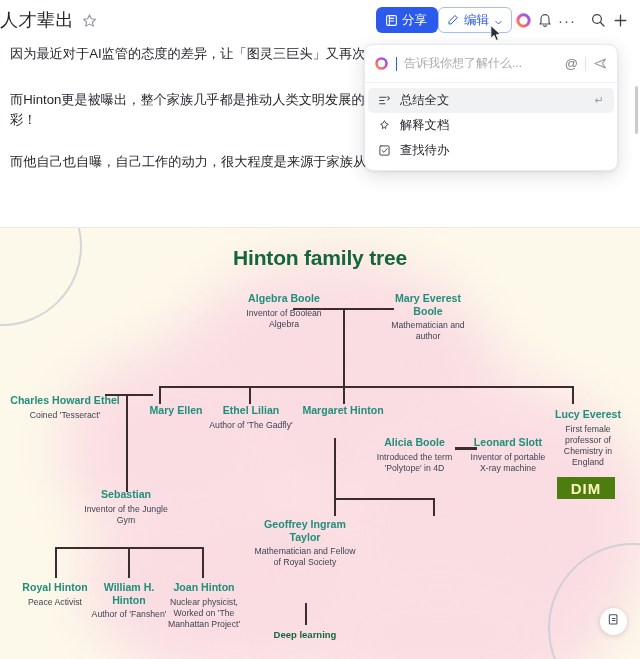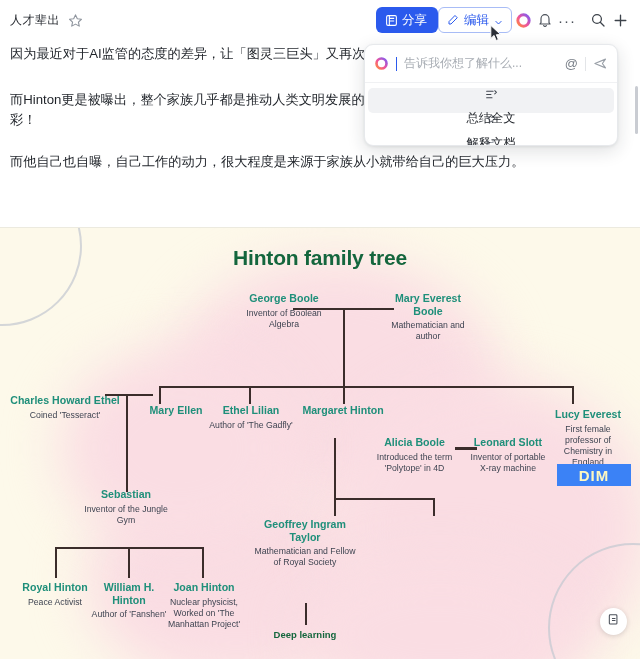--- a/index.html
+++ b/index.html
@@ -11,22 +11,21 @@
   }
   .app { position: relative; width: 640px; height: 659px; background: #fff; overflow: hidden; }
 
   
   .topbar {
     position: absolute; left: 0; top: 0; width: 640px; height: 40px;
     background: #ffffff;
     display: flex; align-items: center;
   }
   .doc-title {
-    margin-left: 10px;
-    font-size: 12px; color: #1f2329; font-weight: 400; letter-spacing: .5px;
+    font-size: 18px; color: #1f2329; font-weight: 400; letter-spacing: .5px;
   }
   .star-icon {
     margin-left: 8px; width: 15px; height: 15px; display: inline-block;
     color: #8f959e;
   }
   .topbar-right {
     margin-left: auto; display: flex; align-items: center; padding-right: 9px;
   }
   .btn-share {
     display: flex; align-items: center; gap: 4px;
@@ -81,21 +80,21 @@
   .ai-input-row .ai-ring2 { width: 15px; height: 15px; flex: 0 0 auto; }
   .ai-caret { width: 1px; height: 14px; background: #2b5aed; flex: 0 0 auto; }
   .ai-placeholder { flex: 1 1 auto; font-size: 12px; color: #a7acb3; white-space: nowrap; overflow: hidden; }
   .ai-at { color: #7a8089; font-size: 13px; cursor: pointer; }
   .ai-divider { width: 1px; height: 14px; background: #e3e5e8; }
   .ai-send { color: #9aa0a8; cursor: pointer; display: flex; }
   .ai-menu { padding: 5px 0 7px; }
   .ai-item {
     display: flex; align-items: center; gap: 9px;
     height: 25px; padding: 0 10px; margin: 0 3px;
-    font-size: 12.3px; color: #1f2329; cursor: pointer; border-radius: 5px; flex-direction: column;
+    font-size: 12.3px; color: #1f2329; cursor: pointer; border-radius: 5px;
   }
   .ai-item.active { background: #f1f2f4; }
   .ai-item .gi { width: 13px; height: 13px; flex: 0 0 auto; color: #40464f; }
   .ai-item .lbl { flex: 1 1 auto; }
   .ai-enter { color: #9aa0a8; font-size: 11px; }
 
   
   .tree-wrap {
     position: absolute; left: 0; top: 227px; width: 640px; height: 432px;
     background: #fdf9ea;
@@ -117,22 +116,22 @@
   
   .deco-circle { position: absolute; border: 2px solid #c5c9d2; border-radius: 50%; opacity: .75; }
   .dc1 { left: -78px; top: -62px; width: 160px; height: 160px; }
   .dc2 { left: 548px; top: 315px; width: 170px; height: 170px; }
 
   .tree-title {
     position: absolute; left: 0; top: 18px; width: 640px; text-align: center;
     color: #14663d; font-size: 21px; font-weight: 700; letter-spacing: -.2px;
   }
   .logo-badge {
-    position: absolute; left: 557px; top: 236px; width: 74px; height: 22px;
-    background: #3b82f6; color: #fef8c0;
+    position: absolute; left: 557px; top: 249px; width: 58px; height: 22px;
+    background: #4d7c0f; color: #fef8c0;
     font-size: 15px; font-weight: 800; letter-spacing: 1px;
     display: flex; align-items: center; justify-content: center;
     z-index: 4;
   }
 
   .node { position: absolute; text-align: center; z-index: 3; }
   .nm {
     color: #1f8f7a; font-size: 10.6px; font-weight: 700; line-height: 12.5px;
   }
   .nm.dark { color: #14663d; font-size: 11.5px; }
@@ -289,20 +288,30 @@
       <div class="ai-item">
         <span class="gi">
           <svg viewBox="0 0 24 24" width="13" height="13" fill="none" stroke="#40464f" stroke-width="1.7" stroke-linejoin="round">
             <path d="M12 3l2.2 4.6L19 9.8l-4.2 2.6L14 18l-2-3.2L8 18l.8-5.6L4.6 9.8 9.4 7.6z"></path>
           </svg>
         </span>
         <span class="lbl">解释文档</span>
         <span class="ai-enter"></span>
       </div>
 
+      <div class="ai-item">
+        <span class="gi">
+          <svg viewBox="0 0 24 24" width="13" height="13" fill="none" stroke="#40464f" stroke-width="1.8" stroke-linecap="round" stroke-linejoin="round">
+            <rect x="3.5" y="3.5" width="17" height="17" rx="2"></rect>
+            <polyline points="7.5,12 11,15.3 17,8.6"></polyline>
+          </svg>
+        </span>
+        <span class="lbl">查找待办</span>
+        <span class="ai-enter"></span>
+      </div>
     </div>
   </div>
 
   <div class="tree-wrap">
     <div class="tree-inner">
 
       <div class="blob b1"></div>
       <div class="blob b2"></div>
       <div class="blob b3"></div>
       <div class="blob b4"></div>
@@ -334,21 +343,21 @@
       <div class="ln v" style="left:433px; top:270px; height:18px;"></div>
 
       <div class="ln v" style="left:305px; top:375px; height:22px;"></div>
 
       <div class="ln h" style="left:55px; top:319px; width:148px;"></div>
       <div class="ln v" style="left:55px; top:319px; height:31px;"></div>
       <div class="ln v" style="left:128px; top:319px; height:31px;"></div>
       <div class="ln v" style="left:202px; top:319px; height:31px;"></div>
 
       <div class="node" style="left:236px; top:64px; width:96px;">
-        <div class="nm">George Boole</div>
+        <div class="nm">Algebra Boole</div>
         <div class="ds">Inventor of Boolean
 Algebra</div>
       </div>
 
       <div class="node" style="left:382px; top:64px; width:92px;">
         <div class="nm">Mary Everest
 Boole</div>
         <div class="ds">Mathematician
 and author</div>
       </div>

